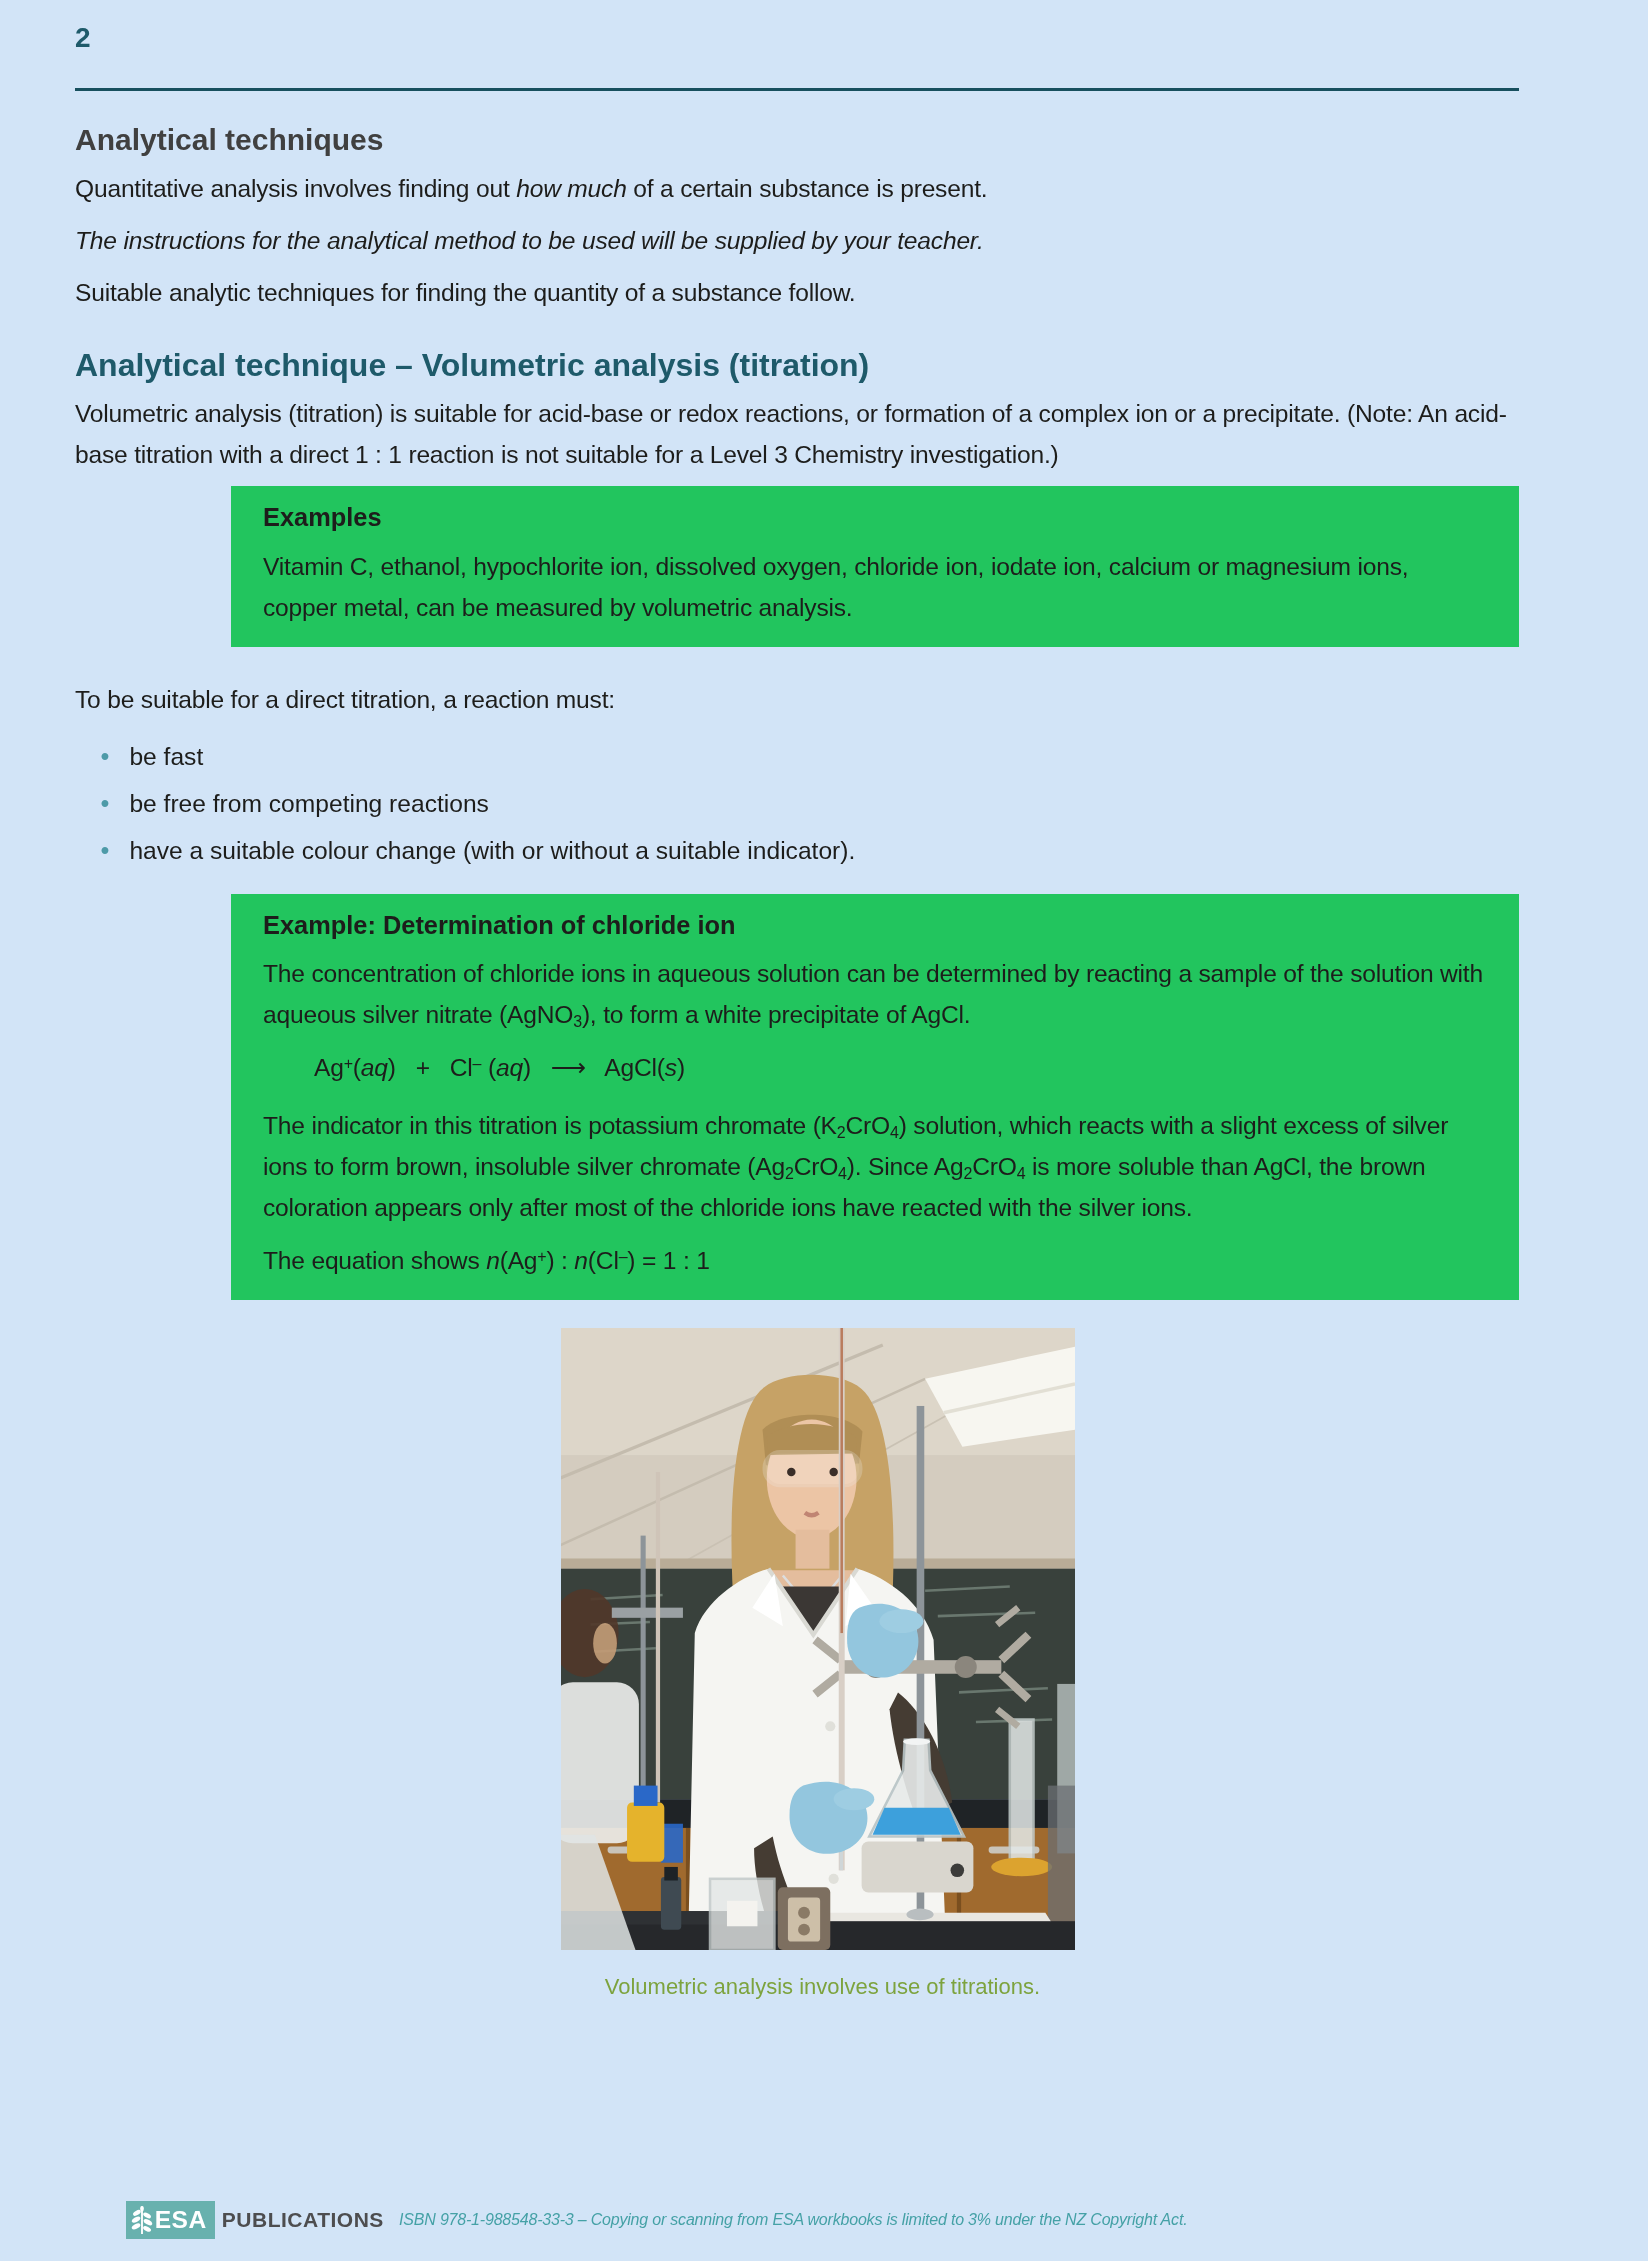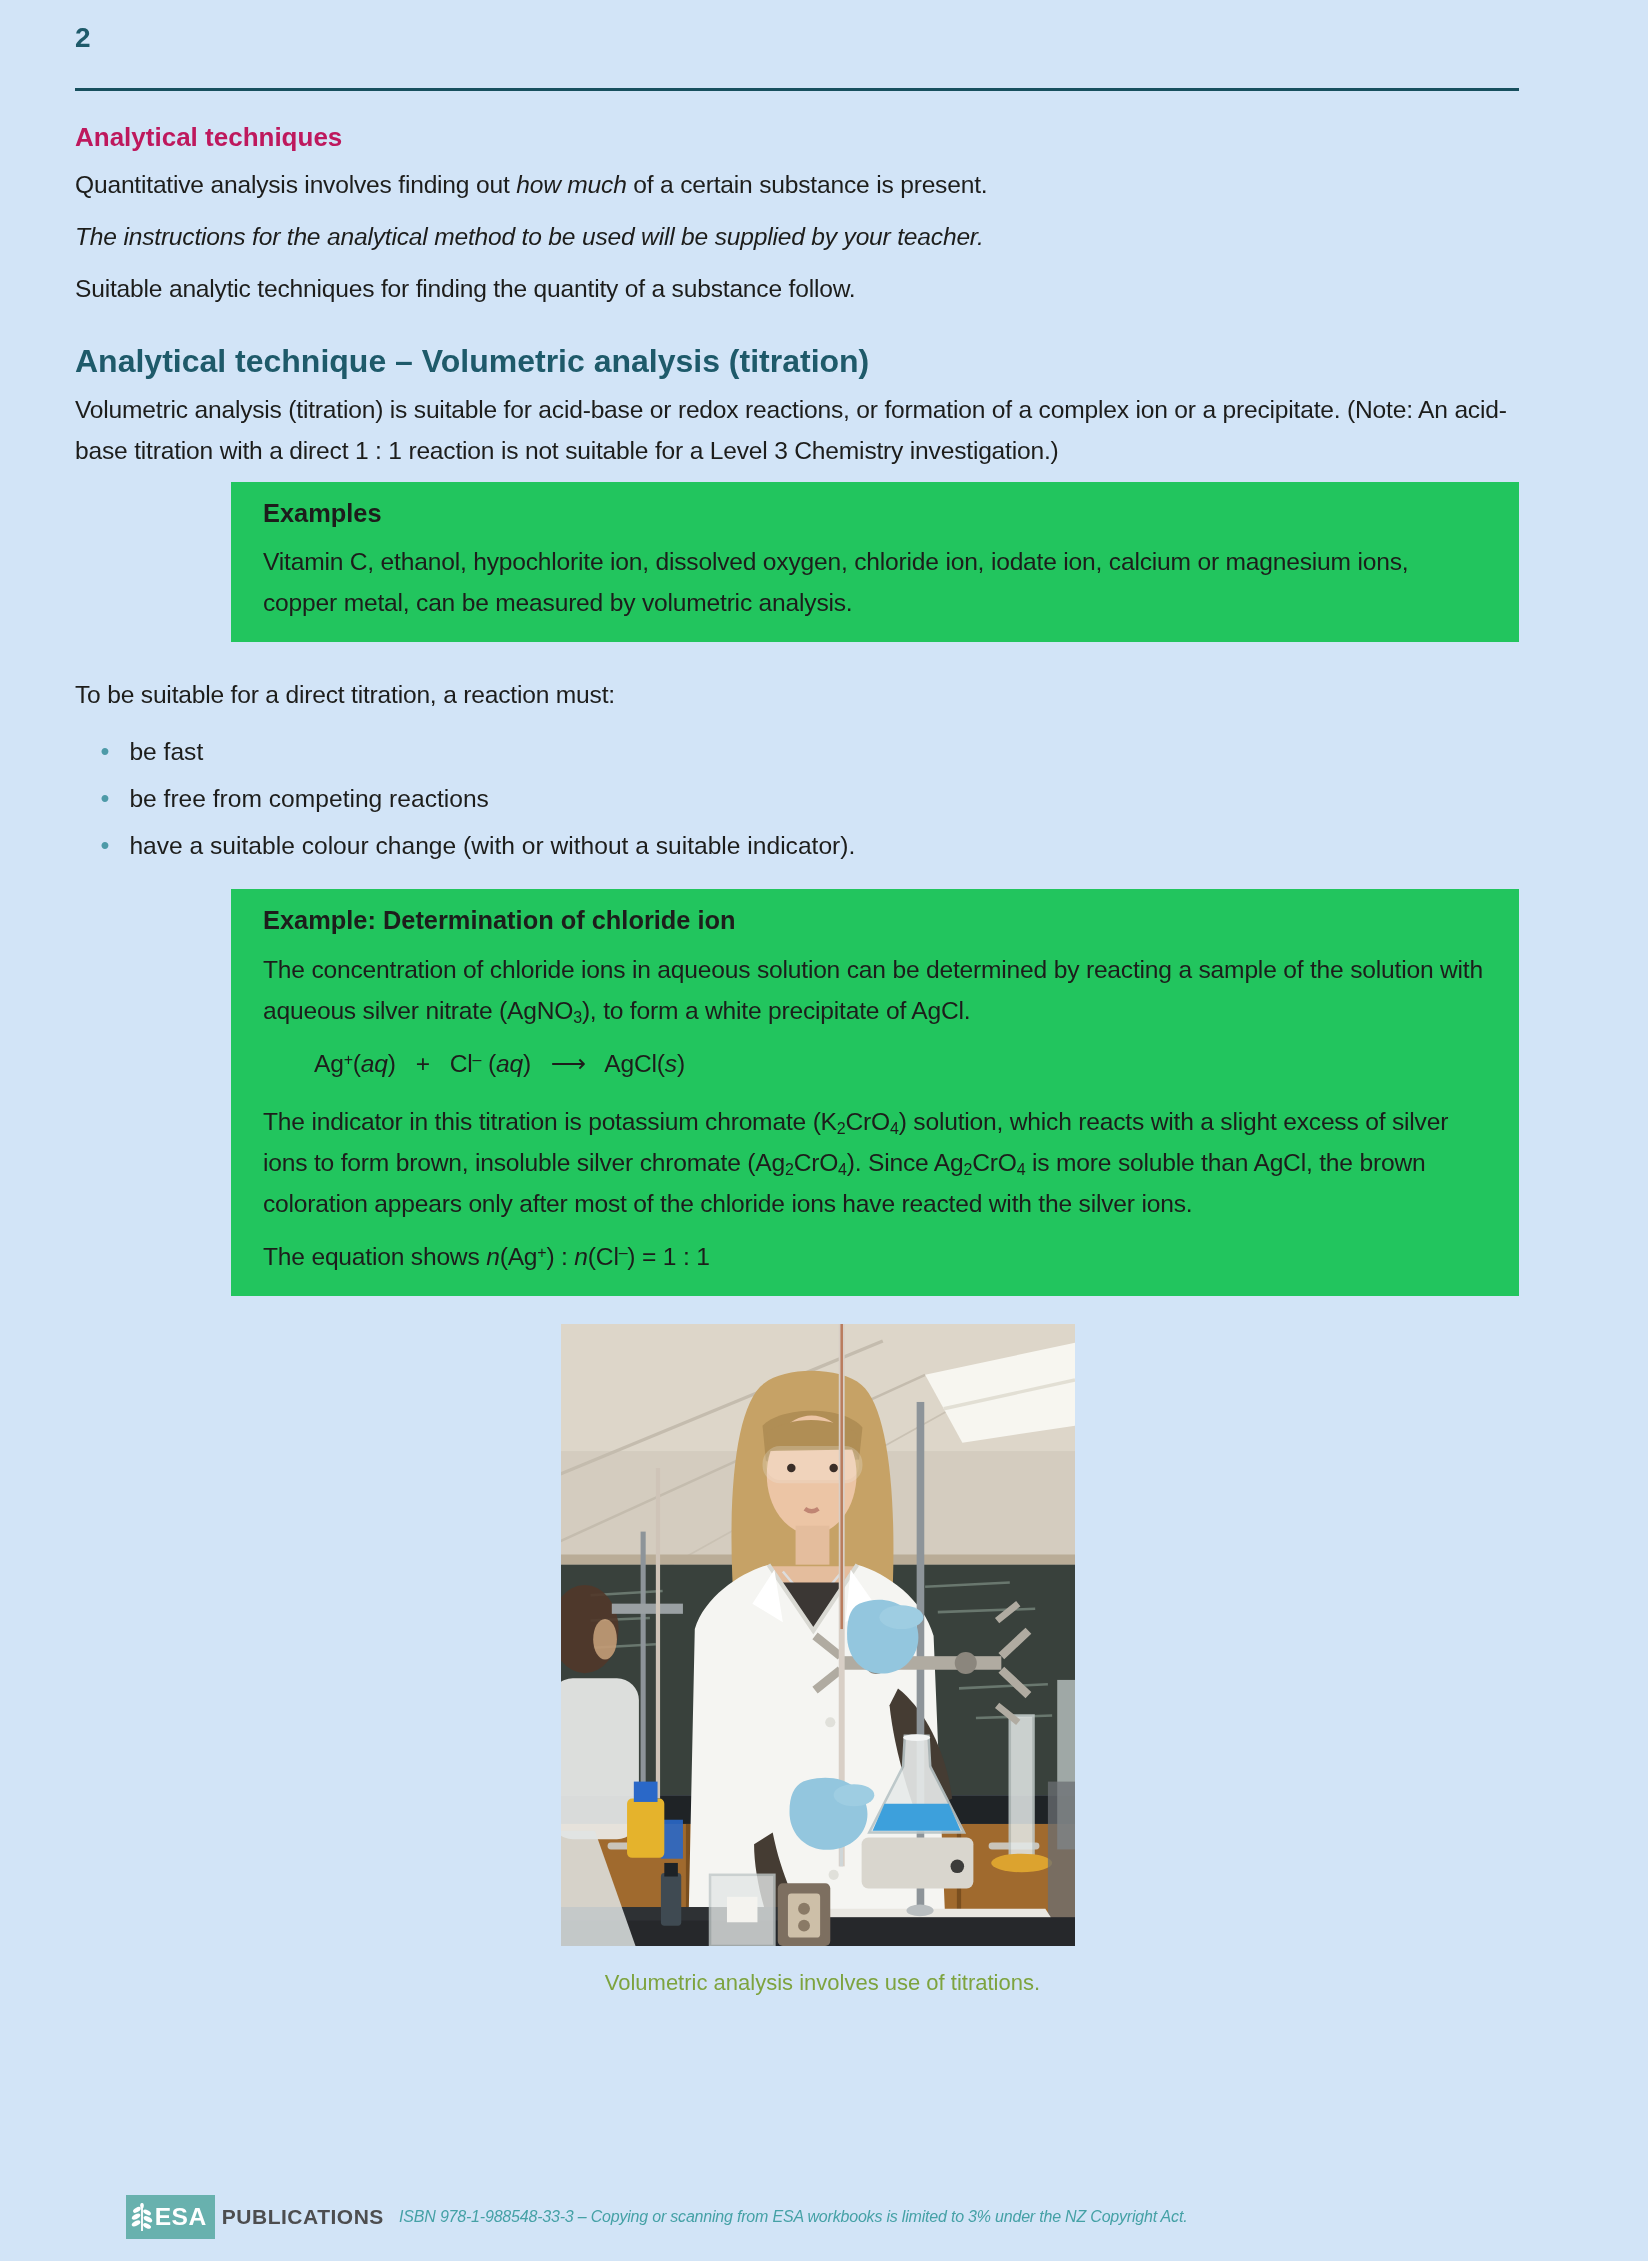--- a/index.html
+++ b/index.html
@@ -14,21 +14,21 @@
     box-sizing:border-box;
     width:1649px;height:2261px;
     padding:22px 130px 0 75px;
     display:flex;flex-direction:column;
   }
   
   .hdr{display:flex;align-items:baseline;font-weight:bold;font-size:28px;color:#1e5a6a;}
   .hdr .pgnum{width:51px;}
   .hdr-rule{height:3.4px;background:#174f5e;margin-top:34px;border:0;width:100%;}
   
-  h1.blue{font-size:26px;line-height:1.1;color:#be185d;margin:32px 0 12px;font-weight:bold;}
+  h1.blue{font-size:30px;line-height:1.1;color:#404040;margin:32px 0 12px;font-weight:bold;}
   h2.teal{font-size:32px;line-height:1.2;color:#1e5a6a;margin:22px 0 8.5px;font-weight:bold;}
   
   p.body, .box p{font-size:24.6px;line-height:41px;margin:0 0 11px;letter-spacing:-0.2px;}
   span.i{font-style:italic;}
   span.b{font-weight:normal;}
   sup,sub{font-size:65%;line-height:0;position:relative;vertical-align:baseline;}
   sup{top:-0.45em;}
   sub{top:0.25em;}
   
   .box{
@@ -62,21 +62,21 @@
   }
   
   .footer{
     margin-top:auto;
     display:flex;align-items:center;
     padding:0 0 22px 51px;
   }
   .esa-badge{
     background:#68b1ae;color:#ffffff;
     display:flex;align-items:center;
-    height:44px;padding:0 8.5px 0 5.1px;box-sizing:border-box;
+    height:38px;padding:0 8.5px 0 5.1px;box-sizing:border-box;
     font-weight:bold;font-size:24.6px;letter-spacing:0.4px;
   }
   .esa-badge svg{margin-right:1.7px;}
   .pub{
     color:#4d4d4f;font-weight:600;font-size:21px;letter-spacing:0.5px;margin-left:6.8px;
   }
   .foot-note{
     color:#45a1a6;font-style:italic;font-size:16px;margin-left:15.3px;letter-spacing:-0.2px;
   }
 </style>

